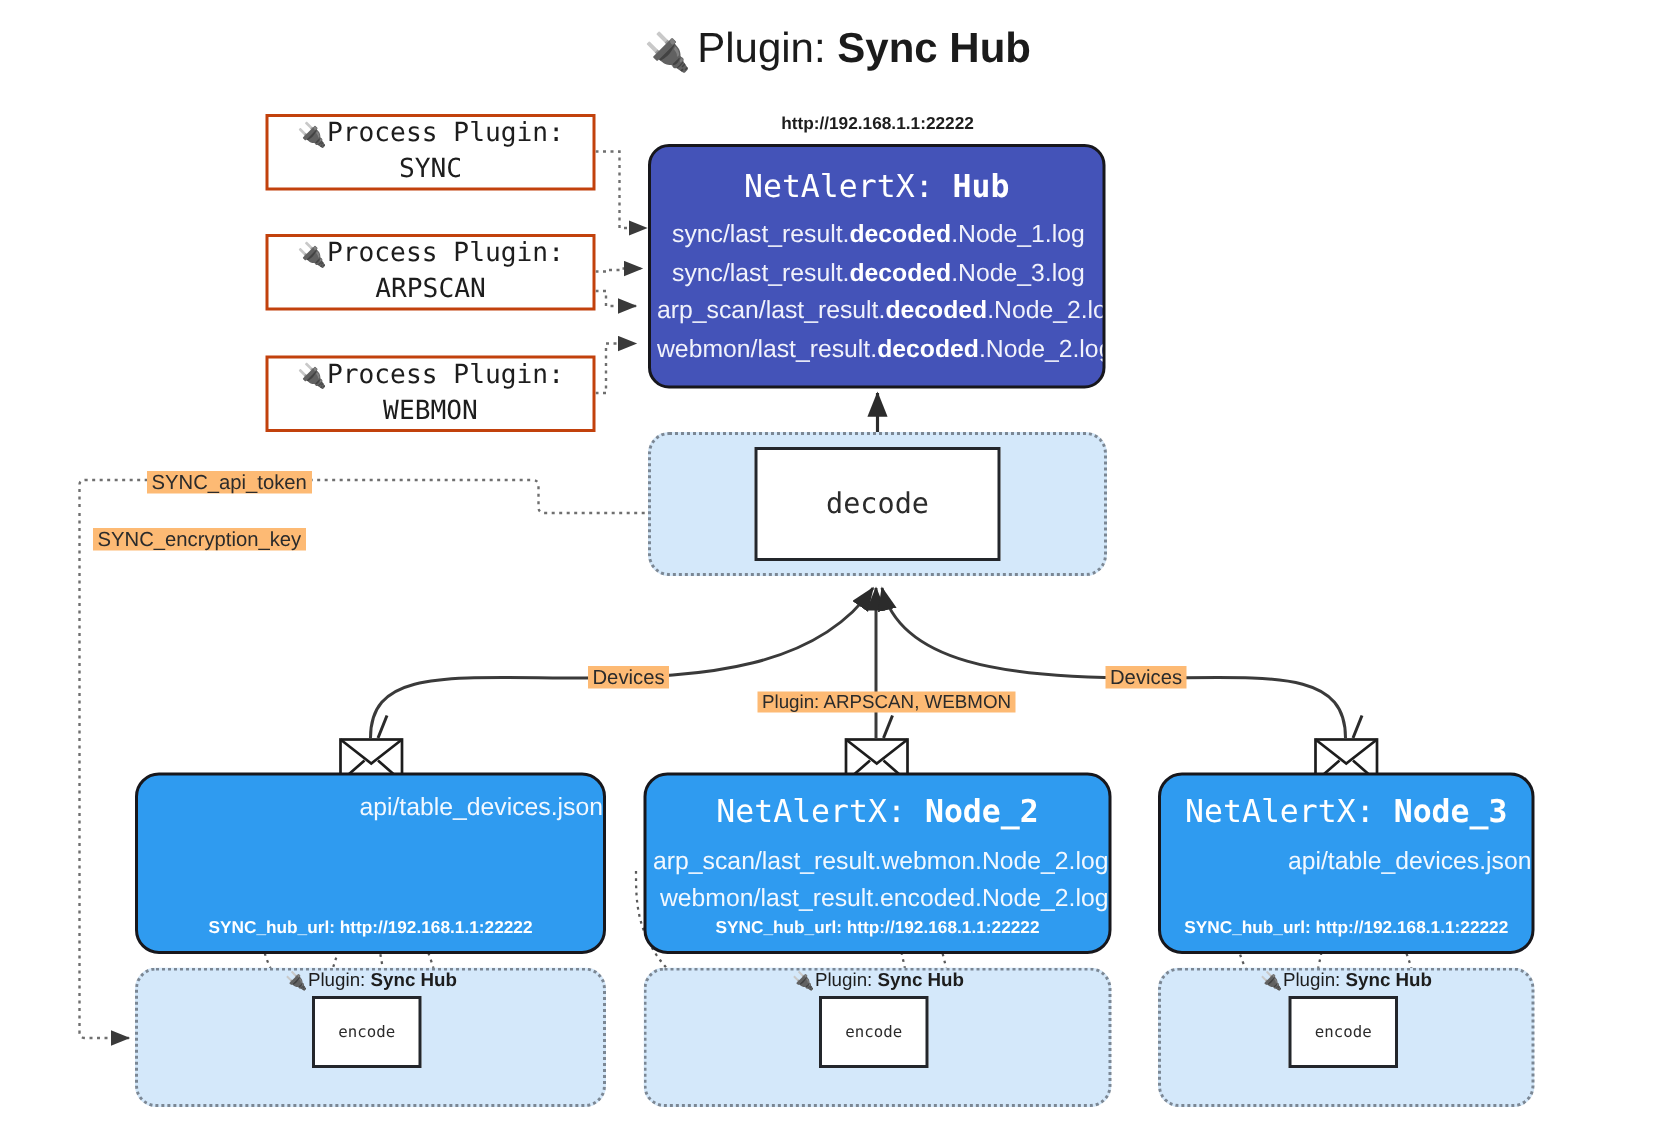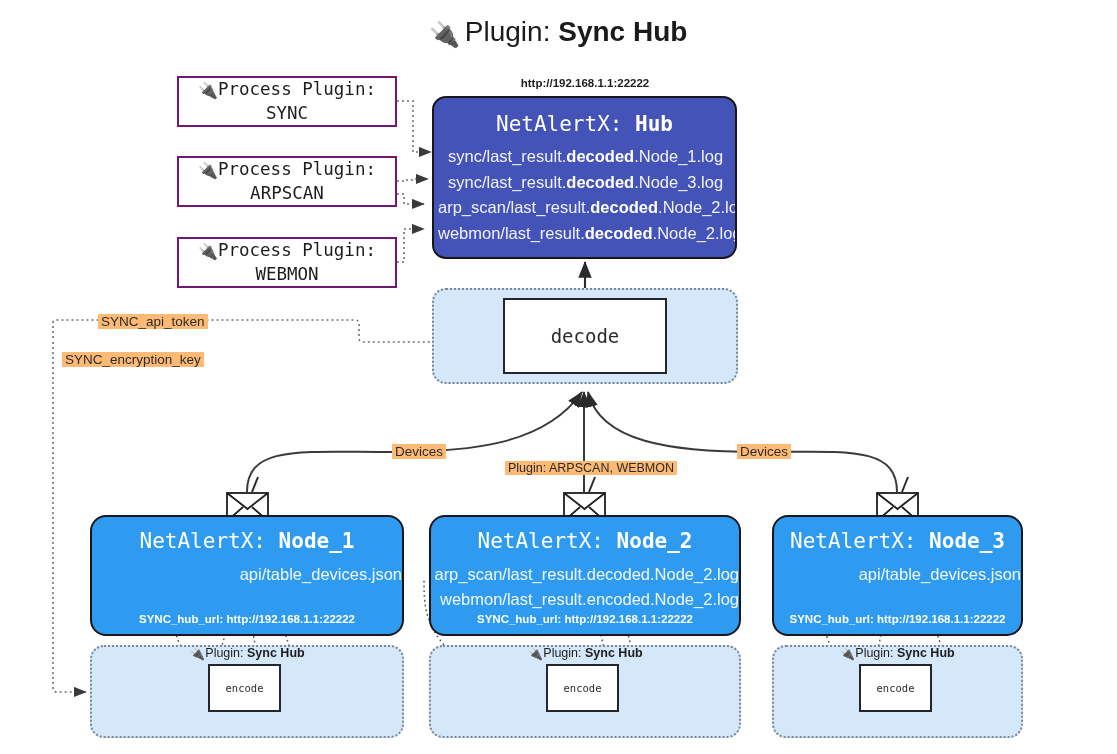--- a/index.html
+++ b/index.html
@@ -15,21 +15,21 @@
   #title{
     position:absolute;left:0;top:16px;width:1117px;text-align:center;
     font-size:28px;color:#1b1b1b;white-space:nowrap;
   }
   #title .plug{font-size:25px;margin-right:4px;vertical-align:-2px;}
   #title .strong{font-weight:bold;}
 
   
   .proc-box{
     position:absolute;box-sizing:border-box;
-    border:2px solid #701a75;background:#ffffff;
+    border:2px solid #c2410c;background:#ffffff;
     font-family:"DejaVu Sans Mono","Liberation Mono",monospace;
     font-size:17.5px;color:#1d1d1d;text-align:center;
     display:flex;flex-direction:column;align-items:center;justify-content:center;
     line-height:1.35;
   }
   .proc-box .l1{white-space:nowrap;}
   .proc-box .l1 .plug{font-family:"DejaVu Sans",sans-serif;font-size:16px;vertical-align:-1px;}
   .proc-box .l2{white-space:nowrap;}
 
   
@@ -239,35 +239,32 @@
   <div class="white-box" id="decode" style="left:503px;top:298px;width:164px;height:76px;">decode</div>
 
   <div class="edge-label" style="left:98px;top:314px;">SYNC_api_token</div>
   <div class="edge-label" style="left:62px;top:352px;">SYNC_encryption_key</div>
 
   <div class="edge-label" style="left:392px;top:444px;">Devices</div>
   <div class="edge-label" style="left:737px;top:444px;">Devices</div>
   <div class="edge-label small" style="left:505px;top:461px;">Plugin: ARPSCAN, WEBMON</div>
 
   <div class="node" style="left:90px;top:515px;width:314px;height:121px;">
-    <div class="node-title">
-      <span>NetAlertX: </span><span class="b">Node_1</span>
-    </div>
     <div class="node-lines">
       <div class="node-line">api/table_devices.json</div>
     </div>
     <div class="node-foot">SYNC_hub_url: http://192.168.1.1:22222</div>
   </div>
 
   <div class="node" style="left:429px;top:515px;width:312px;height:121px;">
     <div class="node-title">
       <span>NetAlertX: </span><span class="b">Node_2</span>
     </div>
     <div class="node-lines">
-      <div class="node-line">arp_scan/last_result.decoded.Node_2.log</div>
+      <div class="node-line">arp_scan/last_result.webmon.Node_2.log</div>
       <div class="node-line">webmon/last_result.encoded.Node_2.log</div>
     </div>
     <div class="node-foot">SYNC_hub_url: http://192.168.1.1:22222</div>
   </div>
 
   <div class="node" style="left:772px;top:515px;width:251px;height:121px;">
     <div class="node-title">
       <span>NetAlertX: </span><span class="b">Node_3</span>
     </div>
     <div class="node-lines">

